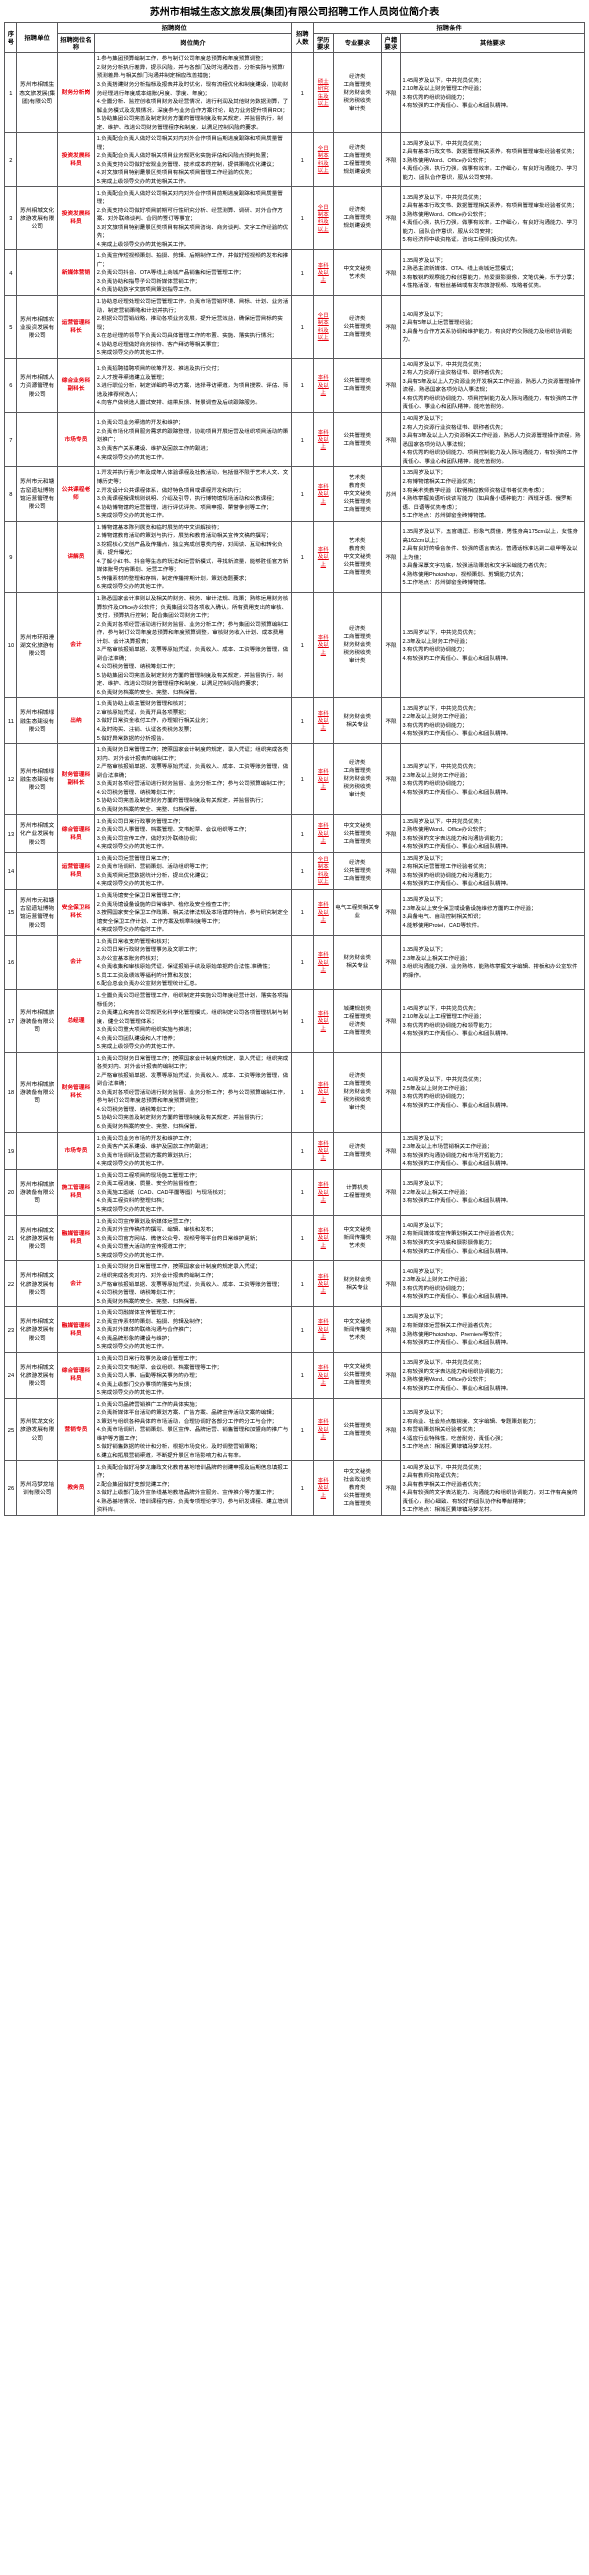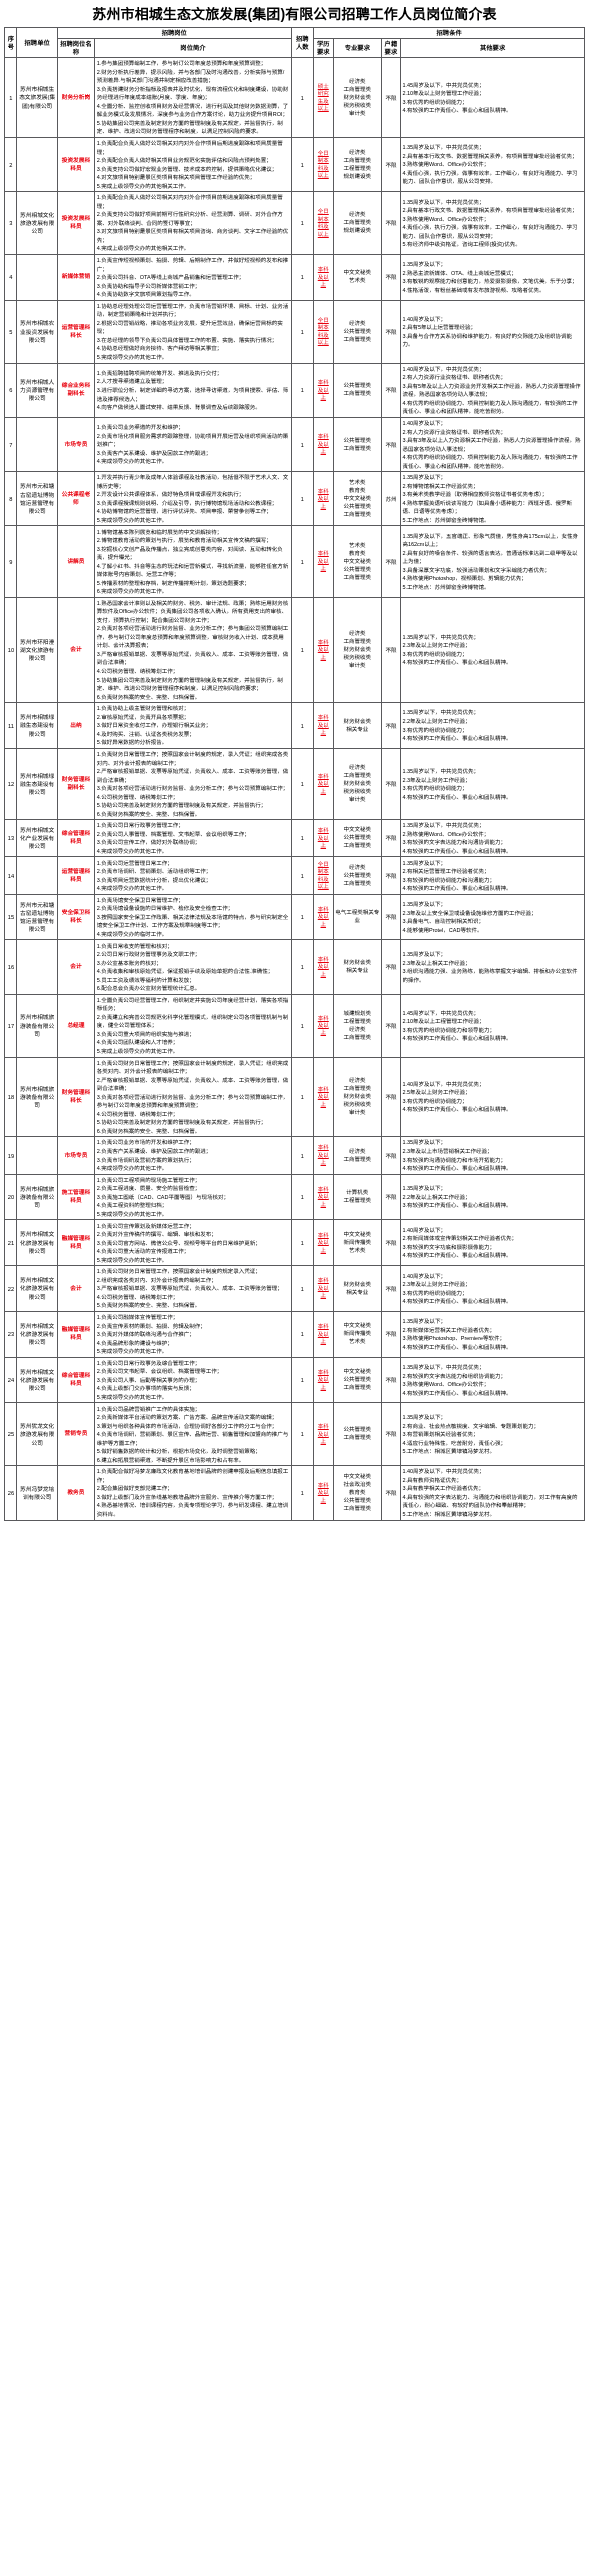--- a/index.html
+++ b/index.html
@@ -12,21 +12,21 @@
   }
   .page{width:589px;box-sizing:border-box;padding:0 4.4px;}
 
   
   .title-wrap{
     width:100%;
     text-align:center;
     padding:5.5px 0 4.9px 0;
   }
   .title{
-    font-size:14px;
+    font-size:10px;
     font-weight:bold;
     letter-spacing:0.1px;
     line-height:1.2;
     white-space:nowrap;
   }
 
   
   table.rt{
     width:581px;
     border-collapse:collapse;

